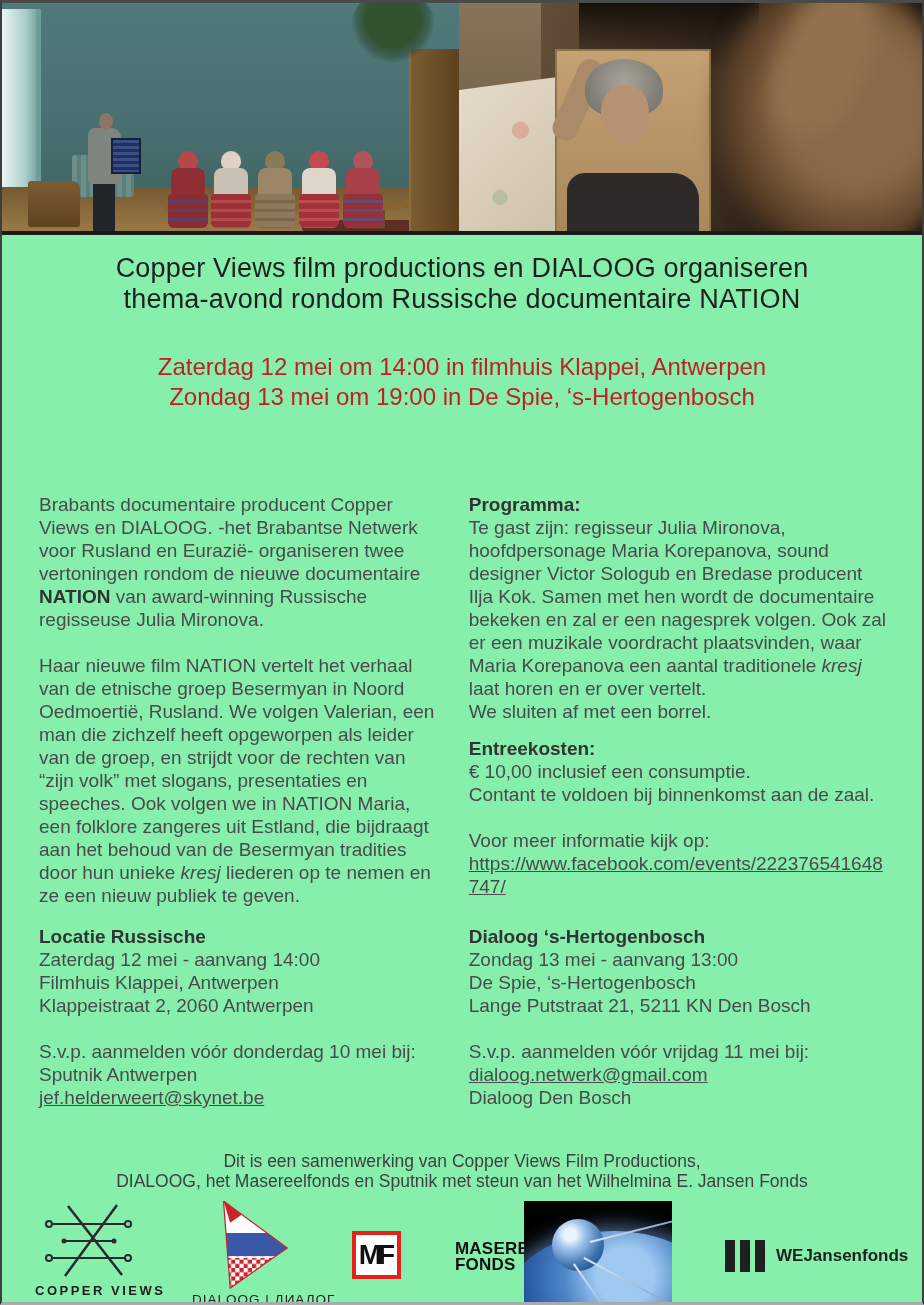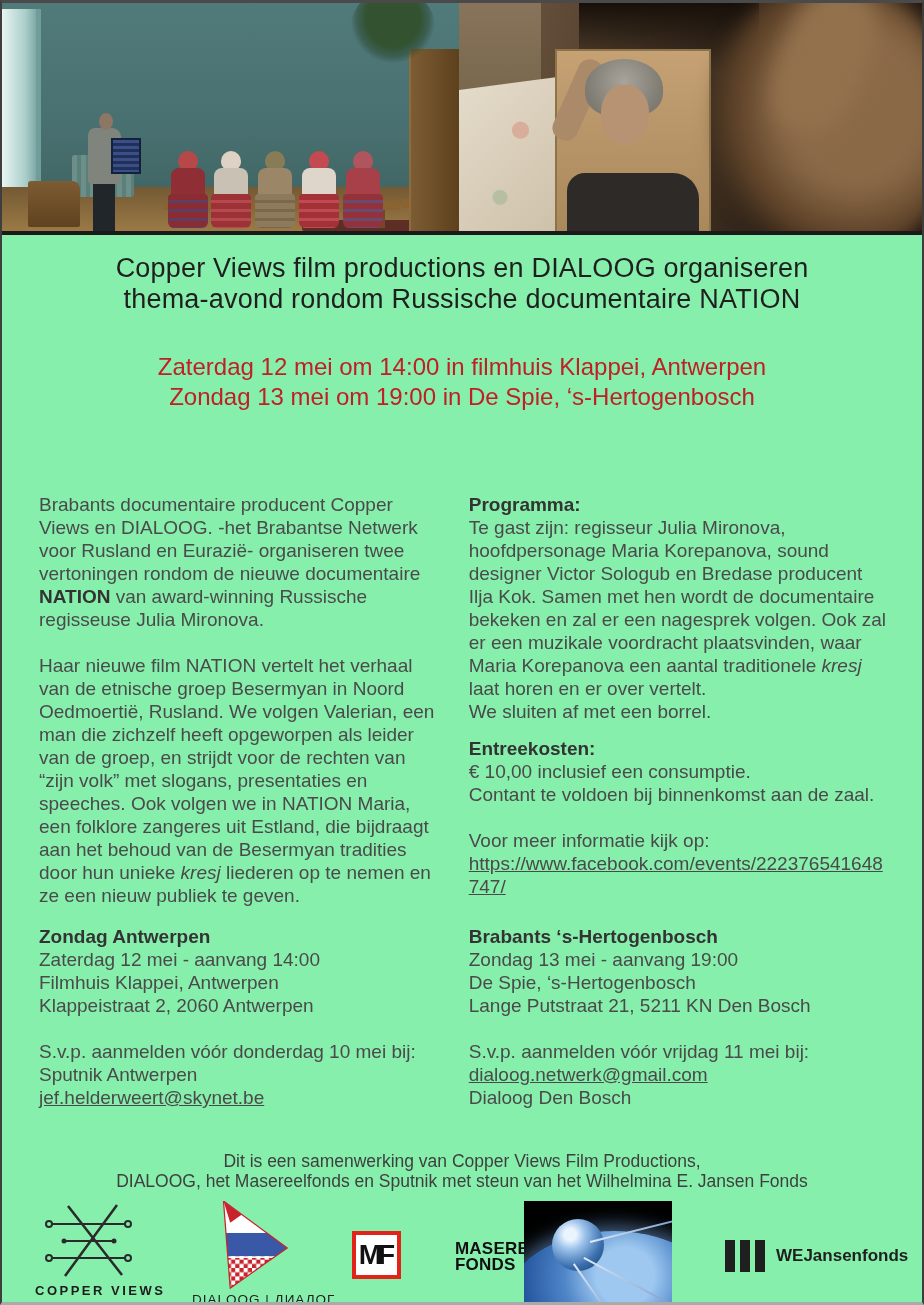--- a/index.html
+++ b/index.html
@@ -201,32 +201,32 @@
       <div class="body-text">€ 10,00 inclusief een consumptie.</div>
       <div class="body-text">Contant te voldoen bij binnenkomst aan de zaal.</div>
       <div class="spacer23"></div>
       <div class="body-text">Voor meer informatie kijk op:</div>
       <div class="body-text"><a class="link">https://www.facebook.com/events/222376541648747/</a></div>
     </div>
   </div>
 
   <div class="locs">
     <div class="loc-left">
-      <div class="h-bold">Zondag Antwerpen</div>
+      <div class="h-bold">Locatie Russische</div>
       <div class="loc-line">Zaterdag 12 mei - aanvang 14:00</div>
       <div class="loc-line">Filmhuis Klappei, Antwerpen</div>
       <div class="loc-line">Klappeistraat 2, 2060 Antwerpen</div>
       <div class="spacer23"></div>
       <div class="loc-line">S.v.p. aanmelden vóór donderdag 10 mei bij:</div>
       <div class="loc-line">Sputnik Antwerpen</div>
       <div class="loc-line"><a class="link">jef.helderweert@skynet.be</a></div>
     </div>
     <div class="loc-right">
-      <div class="h-bold">Brabants ‘s-Hertogenbosch</div>
-      <div class="loc-line">Zondag 13 mei - aanvang 19:00</div>
+      <div class="h-bold">Dialoog ‘s-Hertogenbosch</div>
+      <div class="loc-line">Zondag 13 mei - aanvang 13:00</div>
       <div class="loc-line">De Spie, ‘s-Hertogenbosch</div>
       <div class="loc-line">Lange Putstraat 21, 5211 KN Den Bosch</div>
       <div class="spacer23"></div>
       <div class="loc-line">S.v.p. aanmelden vóór vrijdag 11 mei bij:</div>
       <div class="loc-line"><a class="link">dialoog.netwerk@gmail.com</a></div>
       <div class="loc-line">Dialoog Den Bosch</div>
     </div>
   </div>
 
   <div class="footer-note">

